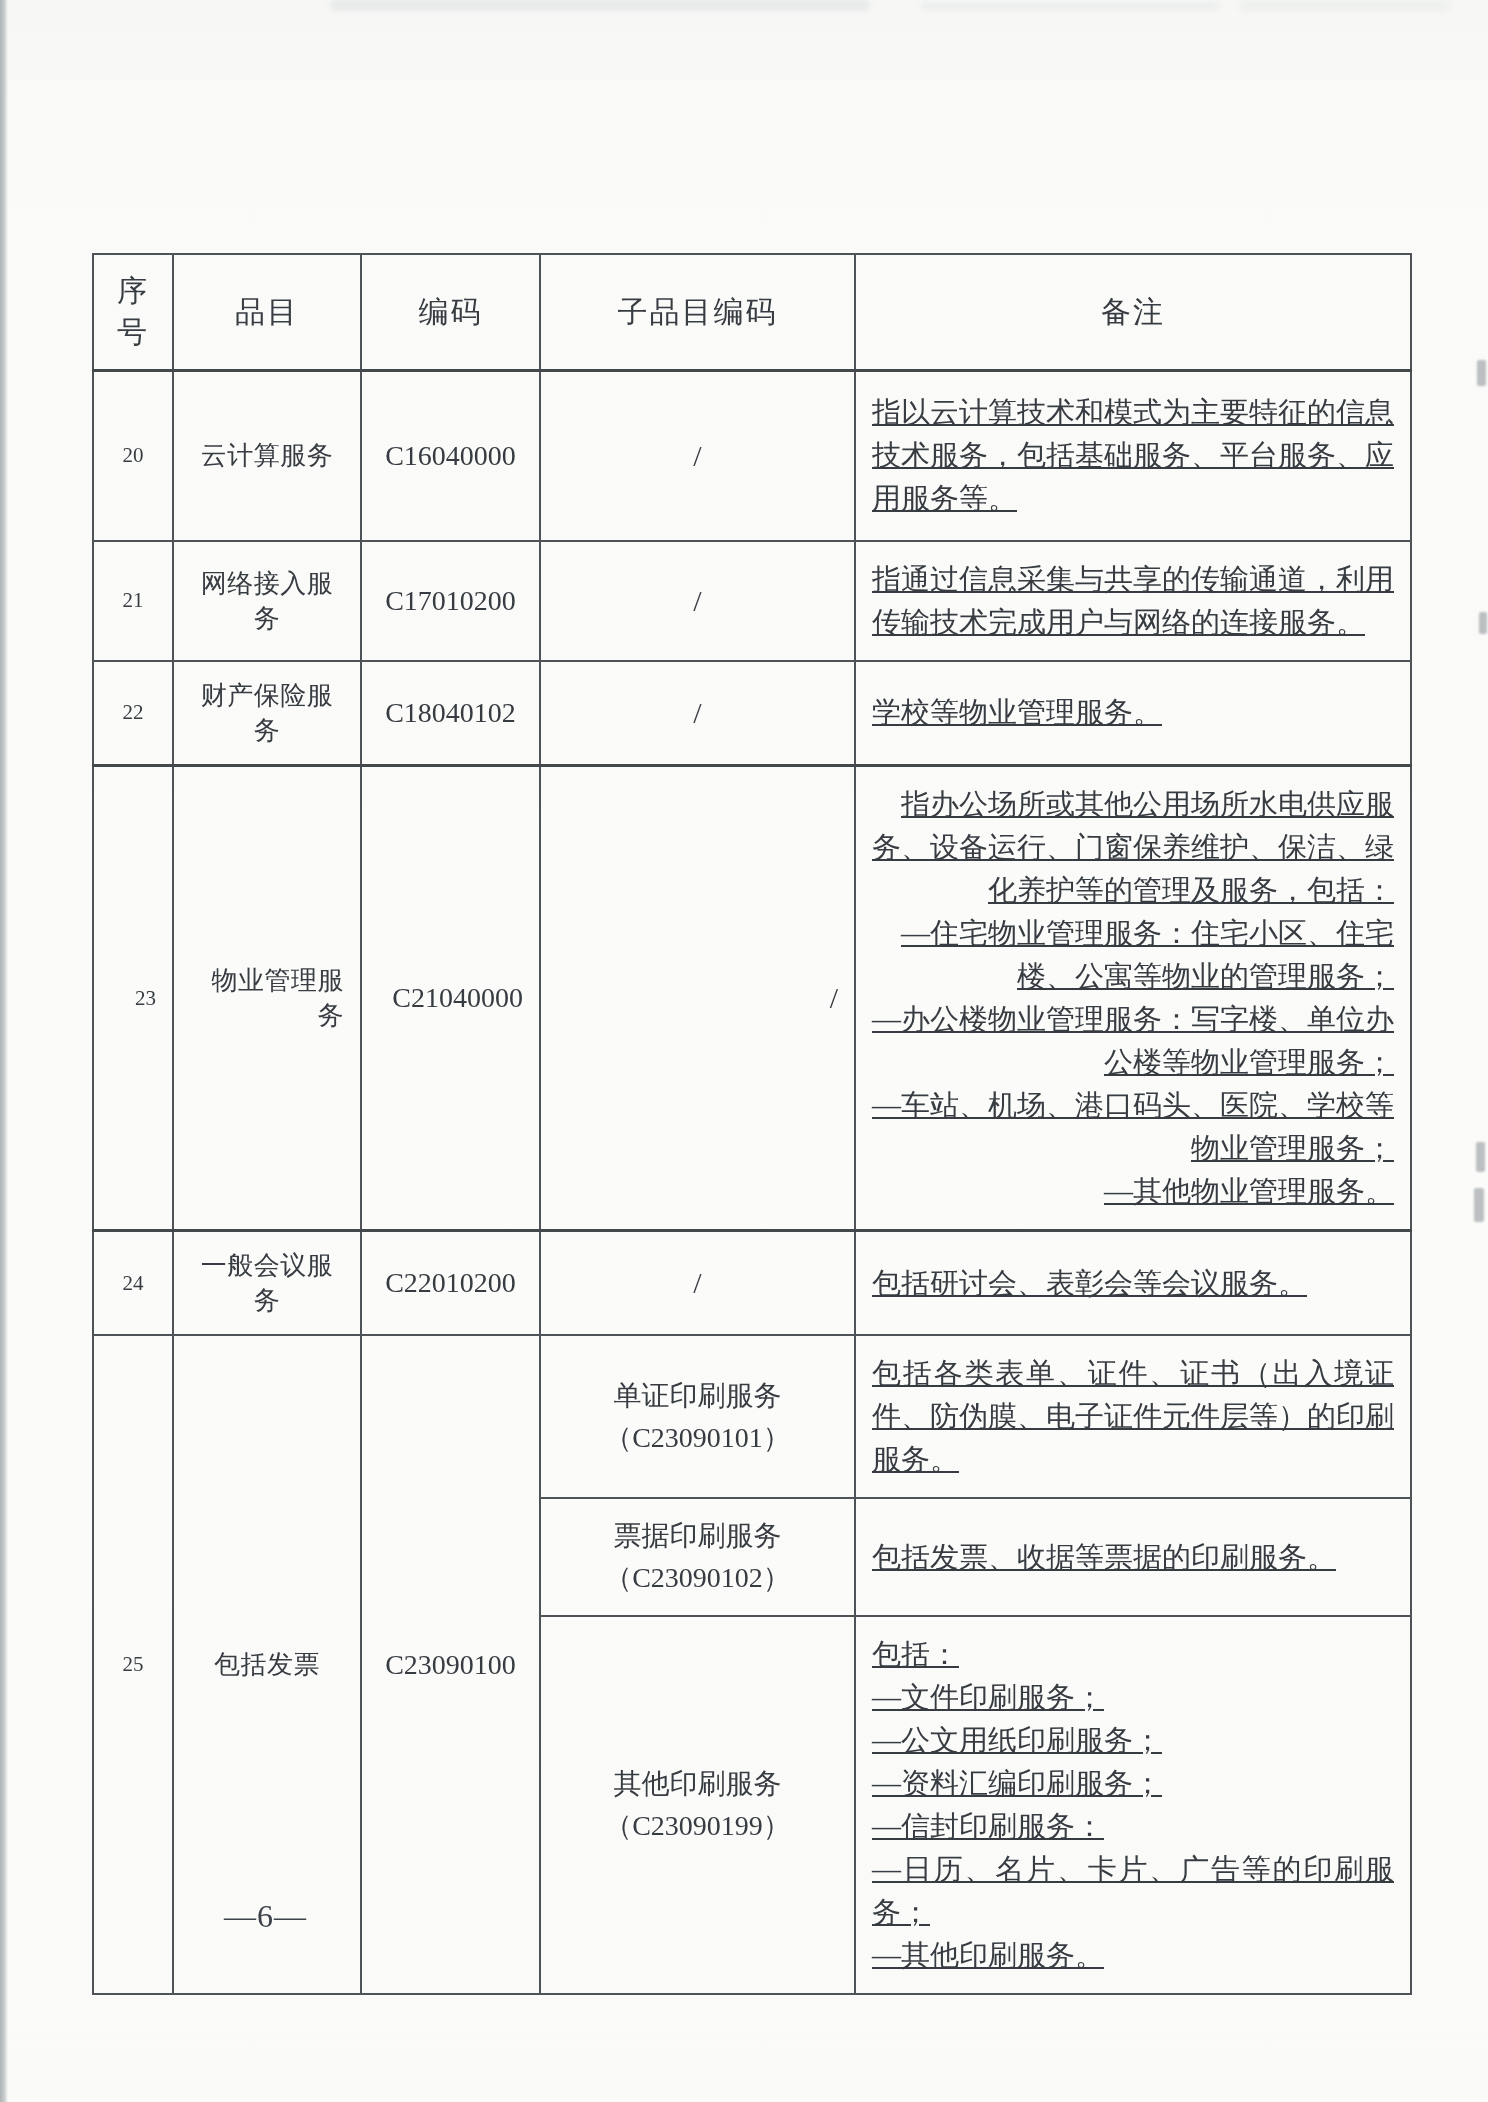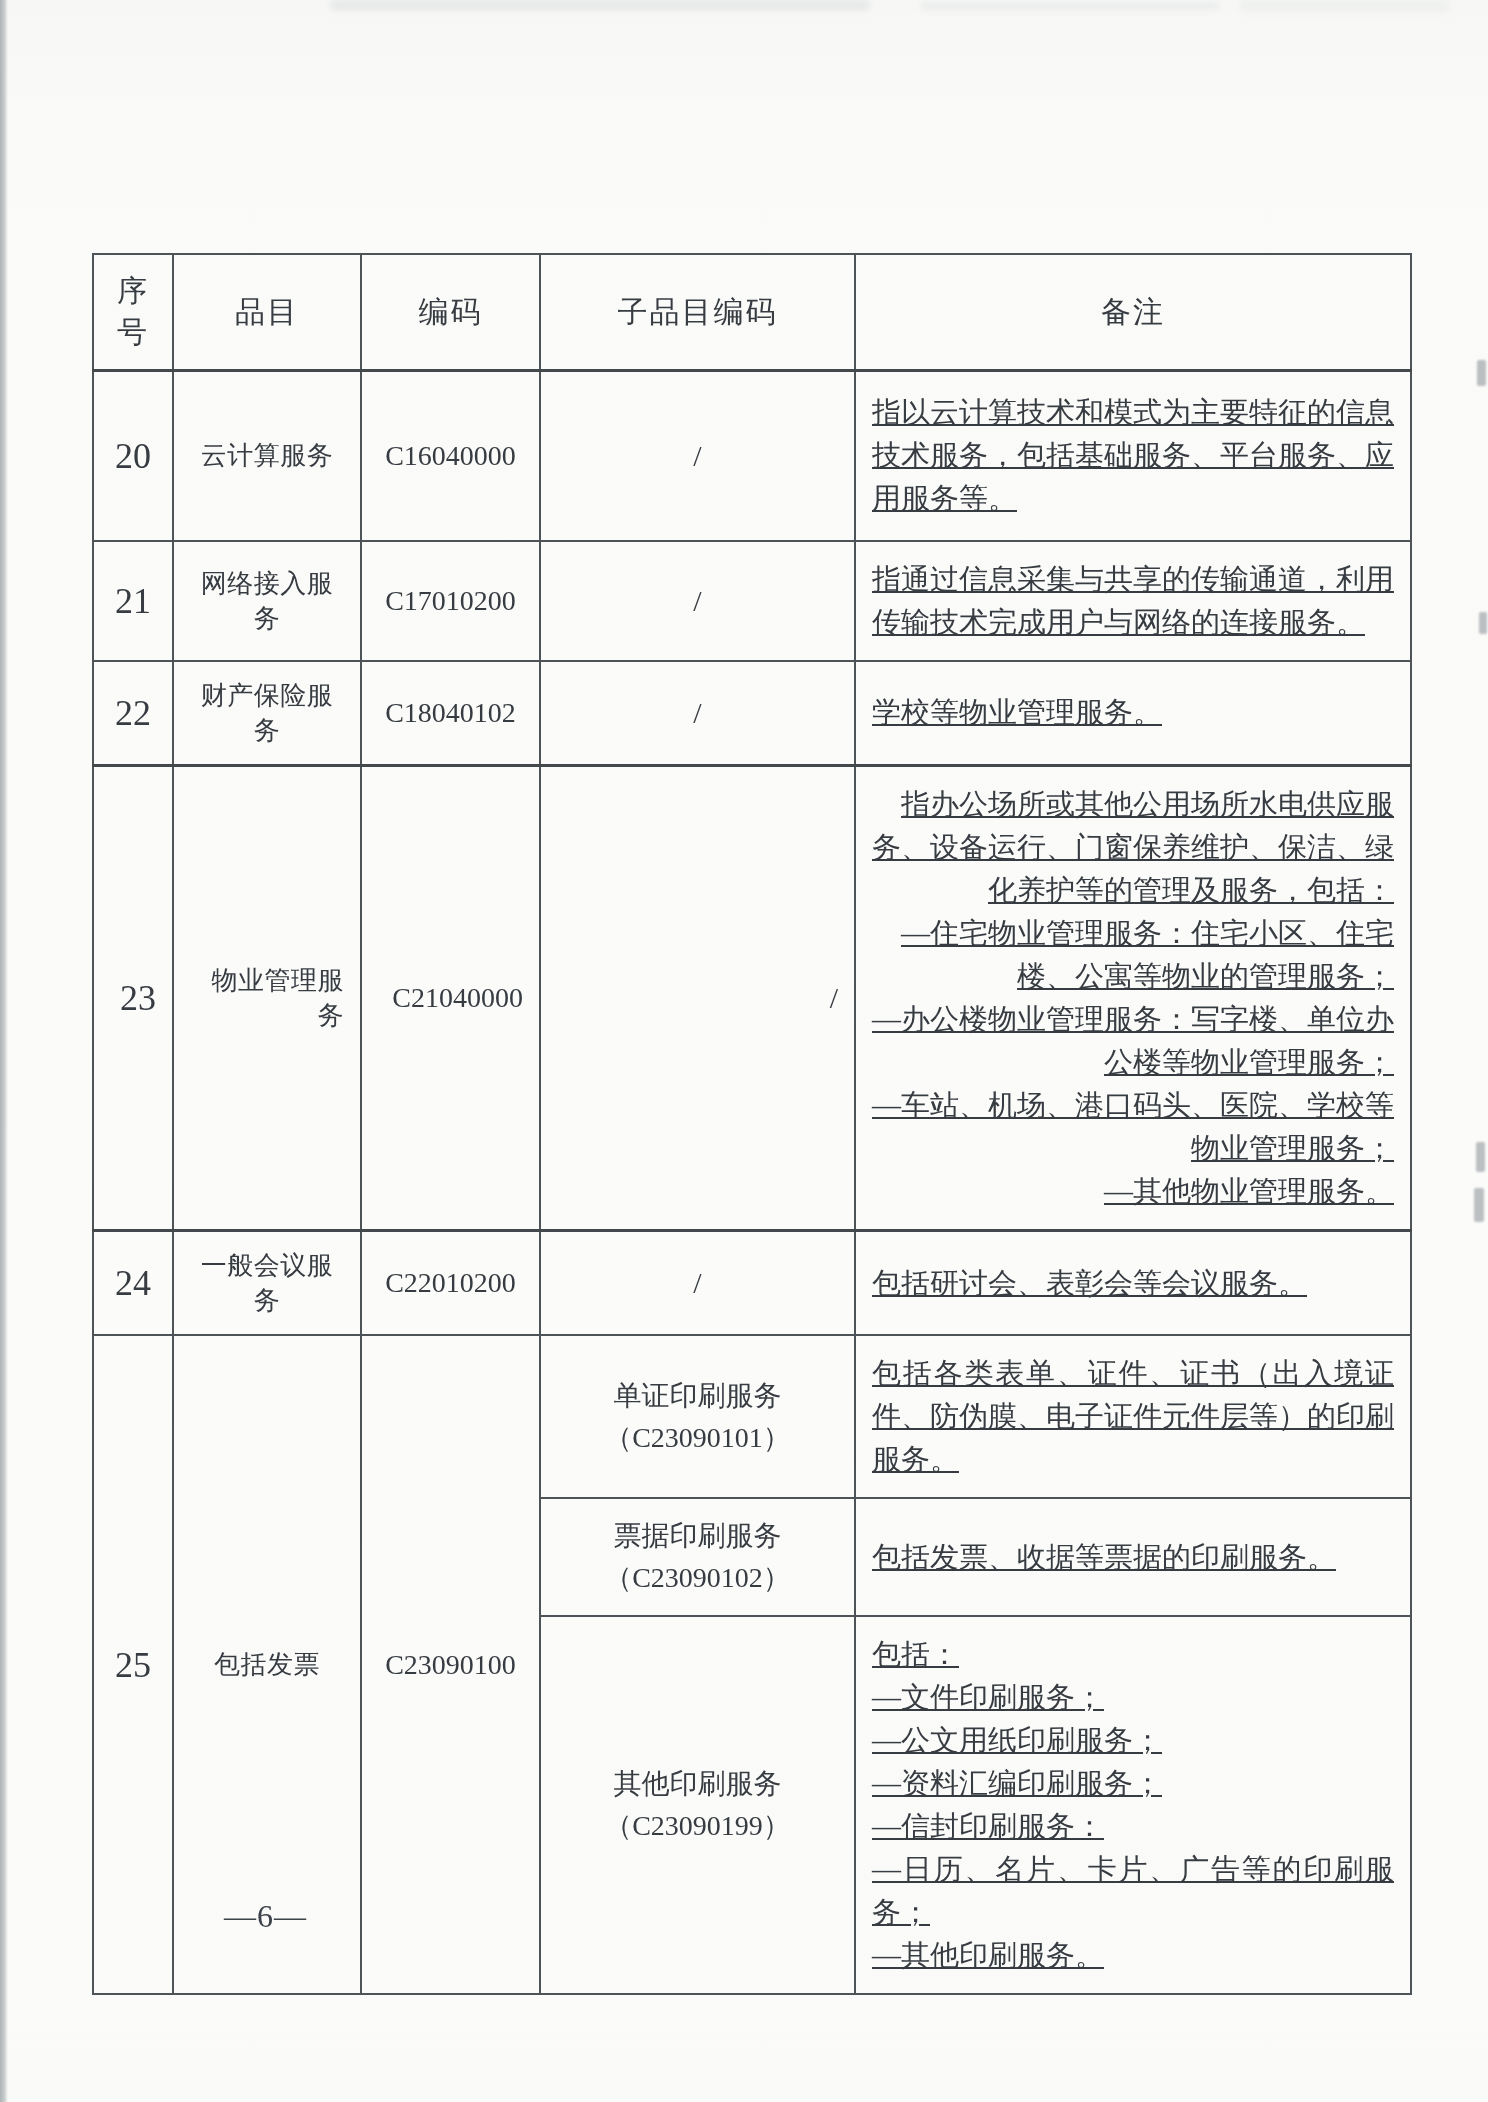--- a/index.html
+++ b/index.html
@@ -45,21 +45,21 @@
   tr.r21{height:115px;}
   tr.r22{height:105px;margin-left:12px;}
   tr.r23{height:447px;}
   tr.r23 td{border-top:3px solid #43484d;text-align:right;}
   tr.r24{height:70px;}
   tr.r24 td{border-top:3px solid #43484d;}
   tr.s1{height:127px;}
   tr.s2{height:100px;}
   tr.s3{height:323px;}
 
-  td.c-no{font-size:36px;text-align:center;}
+  td.c-no{font-size:21px;text-align:center;}
   td.c-item{font-size:26px;text-align:center;letter-spacing:0.5px;}
   td.c-code{font-size:28px;text-align:center;}
   td.c-sub{font-size:30px;text-align:center;}
   td.c-remark{
     font-size:29px;line-height:43px;
     text-align:justify;
     padding:8px 12px 8px 12px;
     text-decoration:underline;
   }
   .pre{white-space:pre-line;}

